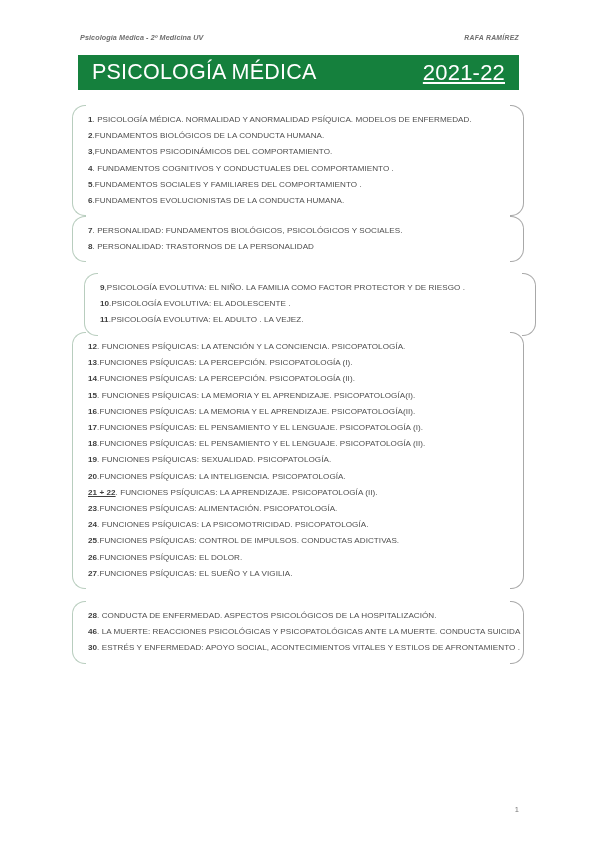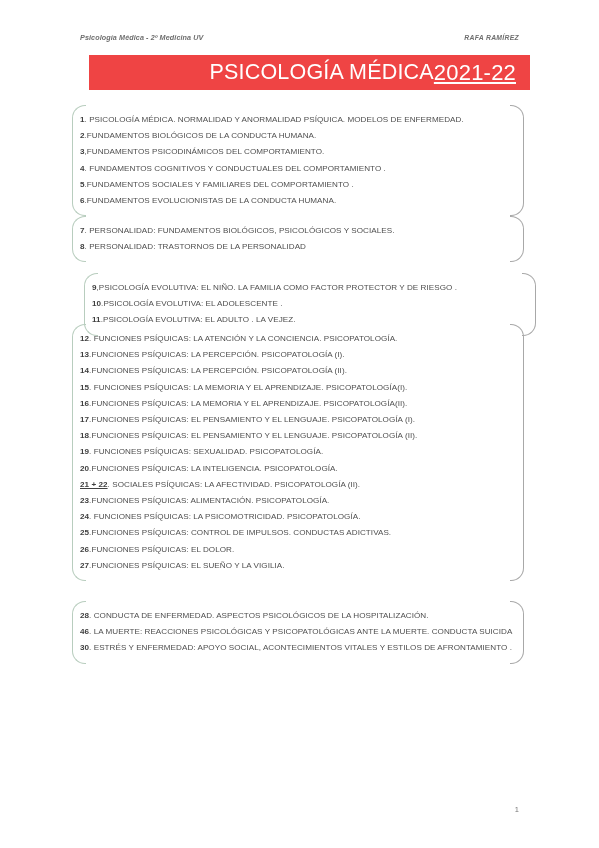--- a/index.html
+++ b/index.html
@@ -44,27 +44,27 @@
     font-style: italic;
     font-weight: bold;
     font-size: 6.8px;
     letter-spacing: 0.3px;
   }
 
   
   .title-banner {
     position: absolute;
     top: 55px;
-    left: 89px;
+    left: 78px;
     width: 441px;
     height: 35px;
-    background: #ef4444;
+    background: #15803d;
     display: flex;
     align-items: center;
-    justify-content: flex-end;
+    justify-content: space-between;
     padding: 0 14px;
     box-sizing: border-box;
   }
   .title-banner .title-text {
     color: #ffffff;
     font-size: 21.5px;
     font-weight: 400;
     letter-spacing: 0.2px;
     line-height: 1;
   }
@@ -100,21 +100,21 @@
     border-radius: 13px 0 0 13px;
   }
   .group .bracket-right {
     right: 0;
     border: 1px solid #a8a8a8;
     border-left: none;
     border-radius: 0 13px 13px 0;
   }
 
   .group-items {
-    padding: 7px 18px 7px 8px;
+    padding: 7px 18px 7px 16px;
   }
 
   .item {
     font-size: 8.1px;
     line-height: 16.2px;
     color: #4e4e4e;
     letter-spacing: 0.05px;
     white-space: nowrap;
   }
   .item .num {
@@ -174,34 +174,34 @@
       </div>
       <div class="group" style="top: 273px; height: 62.6px; margin-left: 12px;">
         <div class="bracket-left"></div>
         <div class="bracket-right"></div>
         <div class="group-items">
           <div class="item"><span class="num">9</span><span class="txt">,PSICOLOGÍA EVOLUTIVA: EL NIÑO. LA FAMILIA COMO FACTOR PROTECTOR Y DE RIESGO .</span></div>
           <div class="item"><span class="num">10</span><span class="txt">.PSICOLOGÍA EVOLUTIVA: EL ADOLESCENTE .</span></div>
           <div class="item"><span class="num">11</span><span class="txt">.PSICOLOGÍA EVOLUTIVA: EL ADULTO . LA VEJEZ.</span></div>
         </div>
       </div>
-      <div class="group" style="top: 324px; height: 257px;">
+      <div class="group" style="top: 332px; height: 257px;">
         <div class="bracket-left"></div>
         <div class="bracket-right"></div>
         <div class="group-items">
           <div class="item"><span class="num">12</span><span class="txt">. FUNCIONES PSÍQUICAS: LA ATENCIÓN Y LA CONCIENCIA. PSICOPATOLOGÍA.</span></div>
           <div class="item"><span class="num">13</span><span class="txt">.FUNCIONES PSÍQUICAS: LA PERCEPCIÓN. PSICOPATOLOGÍA (I).</span></div>
           <div class="item"><span class="num">14</span><span class="txt">.FUNCIONES PSÍQUICAS: LA PERCEPCIÓN. PSICOPATOLOGÍA (II).</span></div>
           <div class="item"><span class="num">15</span><span class="txt">. FUNCIONES PSÍQUICAS: LA MEMORIA Y EL APRENDIZAJE. PSICOPATOLOGÍA(I).</span></div>
           <div class="item"><span class="num">16</span><span class="txt">.FUNCIONES PSÍQUICAS: LA MEMORIA Y EL APRENDIZAJE. PSICOPATOLOGÍA(II).</span></div>
           <div class="item"><span class="num">17</span><span class="txt">.FUNCIONES PSÍQUICAS: EL PENSAMIENTO Y EL LENGUAJE. PSICOPATOLOGÍA (I).</span></div>
           <div class="item"><span class="num">18</span><span class="txt">.FUNCIONES PSÍQUICAS: EL PENSAMIENTO Y EL LENGUAJE. PSICOPATOLOGÍA (II).</span></div>
           <div class="item"><span class="num">19</span><span class="txt">. FUNCIONES PSÍQUICAS: SEXUALIDAD. PSICOPATOLOGÍA.</span></div>
           <div class="item"><span class="num">20</span><span class="txt">.FUNCIONES PSÍQUICAS: LA INTELIGENCIA. PSICOPATOLOGÍA.</span></div>
-          <div class="item"><span class="num underlined">21 + 22</span><span class="txt">. SOCIALES PSÍQUICAS: LA AFECTIVIDAD. PSICOPATOLOGÍA (II).</span></div>
+          <div class="item"><span class="num underlined">21 + 22</span><span class="txt">. FUNCIONES PSÍQUICAS: LA APRENDIZAJE. PSICOPATOLOGÍA (II).</span></div>
           <div class="item"><span class="num">23</span><span class="txt">.FUNCIONES PSÍQUICAS: ALIMENTACIÓN. PSICOPATOLOGÍA.</span></div>
           <div class="item"><span class="num">24</span><span class="txt">. FUNCIONES PSÍQUICAS: LA PSICOMOTRICIDAD. PSICOPATOLOGÍA.</span></div>
           <div class="item"><span class="num">25</span><span class="txt">.FUNCIONES PSÍQUICAS: CONTROL DE IMPULSOS. CONDUCTAS ADICTIVAS.</span></div>
           <div class="item"><span class="num">26</span><span class="txt">.FUNCIONES PSÍQUICAS: EL DOLOR.</span></div>
           <div class="item"><span class="num">27</span><span class="txt">.FUNCIONES PSÍQUICAS: EL SUEÑO Y LA VIGILIA.</span></div>
         </div>
       </div>
       <div class="group" style="top: 601px; height: 62.6px;">
         <div class="bracket-left"></div>
         <div class="bracket-right"></div>

